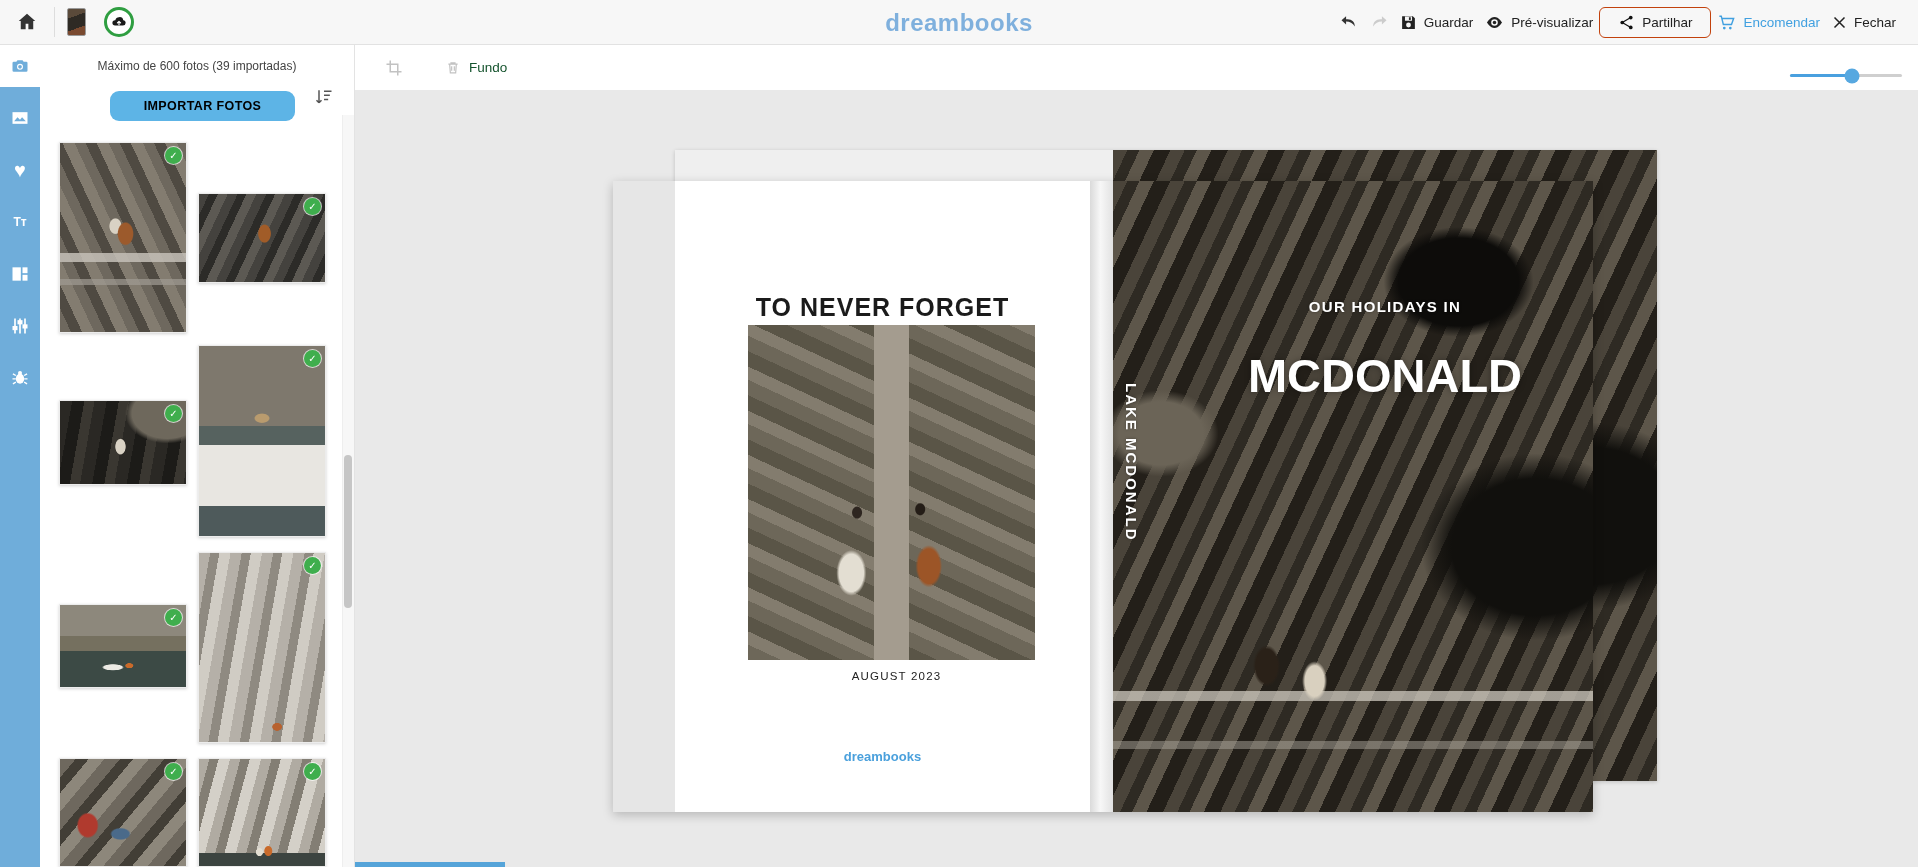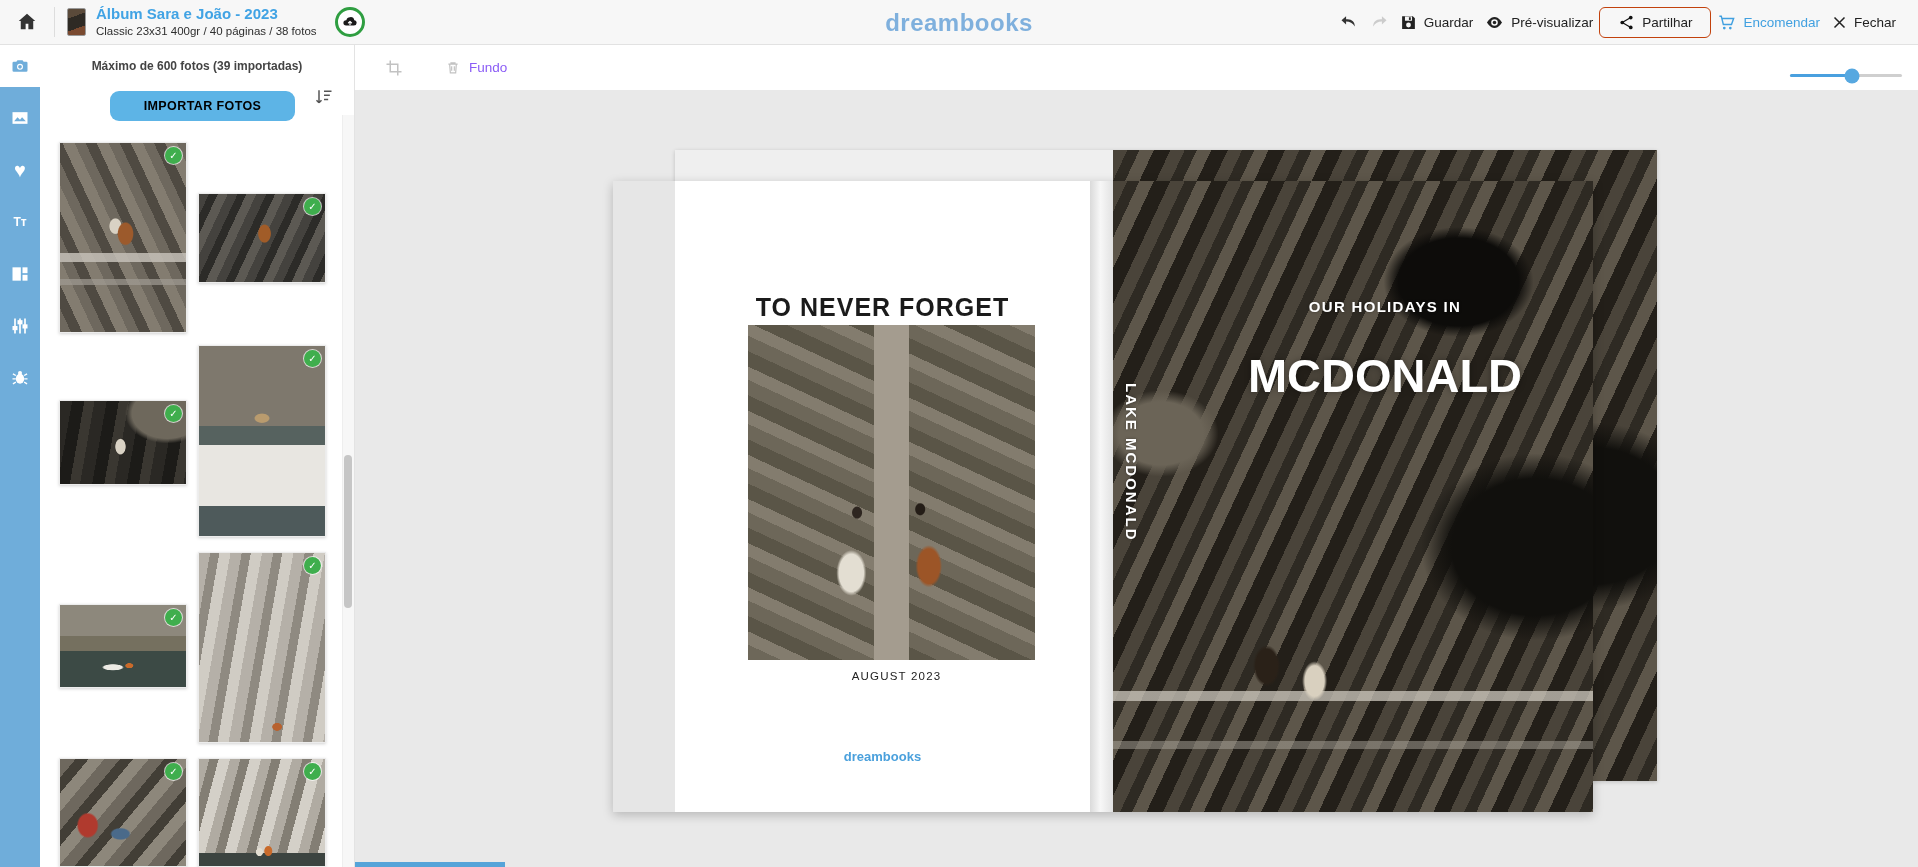--- a/index.html
+++ b/index.html
@@ -32,21 +32,21 @@
   .rail{position:absolute;left:0;top:45px;width:40px;height:822px;background:#6fadda;z-index:20;}
   .rail-item{width:40px;height:42px;display:flex;align-items:center;justify-content:center;
     color:#fff;cursor:pointer;margin-bottom:10px;}
   .rail-item.active{background:#fff;color:#6fadda;}
   .rail-item .tglyph{font-weight:bold;font-size:12px;}
   .rail-item .hglyph{font-size:20px;line-height:1;}
 
   
   .panel{position:absolute;left:40px;top:45px;width:315px;height:822px;background:#fff;
     border-right:1px solid #e3e3e3;z-index:10;}
-  .panel-limit{margin-top:14px;text-align:center;font-size:12px;color:#444;font-weight:bold;}
+  .panel-limit{margin-top:14px;text-align:center;font-size:12px;color:#444;}
   .import-row{position:relative;margin-top:10px;height:30px;}
   .import-btn{position:absolute;left:70px;top:8px;width:185px;height:30px;background:#5db4e6;color:#000000;
     border:none;border-radius:9px;font-size:12.5px;font-weight:bold;letter-spacing:.4px;cursor:pointer;}
   .sort-btn{position:absolute;right:18px;top:2px;background:none;border:none;color:#555;cursor:pointer;padding:2px;}
   .thumbs{position:absolute;left:0;top:85px;width:315px;height:737px;overflow:hidden;}
   .thumb{position:absolute;border:1px solid #ececec;box-shadow:0 1px 3px rgba(0,0,0,.18);cursor:pointer;}
   .badge{position:absolute;top:4px;right:4px;width:17px;height:17px;border-radius:50%;
     background:#3fae4d;box-shadow:0 0 0 1px rgba(255,255,255,.7);}
   .badge::after{content:"✓";position:absolute;left:0;top:0;width:17px;height:17px;line-height:17px;
     text-align:center;color:#fff;font-size:10px;font-weight:bold;}
@@ -91,21 +91,21 @@
     radial-gradient(7px 8px at 48% 87%,#e3ded2 0 45%,transparent 55%),
     linear-gradient(180deg,transparent 0 88%,#3c4440 88%),
     repeating-linear-gradient(105deg,#b0aba2 0 10px,#837e74 10px 19px,#d4d0c8 19px 30px),#9a958c;}
   .scroll-track{position:absolute;right:0;top:70px;bottom:0;width:12px;background:#f7f7f7;border-left:1px solid #eee;}
   .scroll-thumb{position:absolute;right:2px;top:340px;width:8px;height:153px;border-radius:4px;background:#c6c6c6;cursor:pointer;}
 
   
   .canvas{position:absolute;left:355px;top:45px;width:1563px;height:822px;background:#e9e9e9;}
   .canvas-toolbar{position:absolute;left:0;top:0;width:100%;height:45px;background:#fff;}
   .ct-left{display:flex;align-items:center;height:45px;padding-left:24px;gap:30px;color:#c2c2c2;}
-  .ct-item{display:flex;align-items:center;gap:8px;background:none;border:none;color:#8b5cf6;
+  .ct-item{display:flex;align-items:center;gap:8px;background:none;border:none;color:#14532d;
     font-size:13.5px;cursor:default;}
   .zoom-slider{position:absolute;right:16px;top:29px;width:112px;height:3px;background:#cfcfcf;border-radius:2px;cursor:pointer;}
   .zoom-fill{position:absolute;left:0;top:0;bottom:0;width:calc(var(--val)*1%);background:#49a0df;border-radius:2px;}
   .zoom-knob{position:absolute;top:50%;left:calc(var(--val)*1%);transform:translate(-50%,-50%);
     width:15px;height:15px;border-radius:50%;background:#57a8e0;}
 
   
   .sheet-back{position:absolute;left:320px;top:105px;width:982px;height:631px;background:#efefef;
     box-shadow:0 1px 4px rgba(0,0,0,.18);}
   .photo-bleed{position:absolute;left:438px;top:0;width:544px;height:631px;}
@@ -158,24 +158,20 @@
 
   <header class="topbar">
     <div class="tb-left">
       <button class="icon-btn">
         <svg width="22" height="22" viewBox="0 0 24 24" fill="#333">
             <path d="M12 3 3 11h2.2v9h5.3v-6h3v6h5.3v-9H21z"></path>
           </svg>
       </button>
       <div class="tb-divider"></div>
       <div class="album-thumb"></div>
-      <div class="album-meta">
-        <div class="album-title">Álbum Sara e João - 2023</div>
-        <div class="album-sub">Classic 23x31 400gr / 40 páginas / 38 fotos</div>
-      </div>
       <div class="upload-badge">
         <svg width="18" height="18" viewBox="0 0 24 24">
           <path fill="#1a1a1a" d="M12 5.5a5 5 0 0 0-4.9 4H6.8a3.6 3.6 0 0 0 0 7.2h10.4a3.6 3.6 0 0 0 .5-7.17A5 5 0 0 0 12 5.5z"></path>
           <path d="M12 15.5v-4.4m0 0-2.1 2.1M12 11.1l2.1 2.1" stroke="#fff" stroke-width="1.6" fill="none" stroke-linecap="round"></path>
         </svg>
       </div>
     </div>
 
     <div class="logo">dreambooks</div>
 

